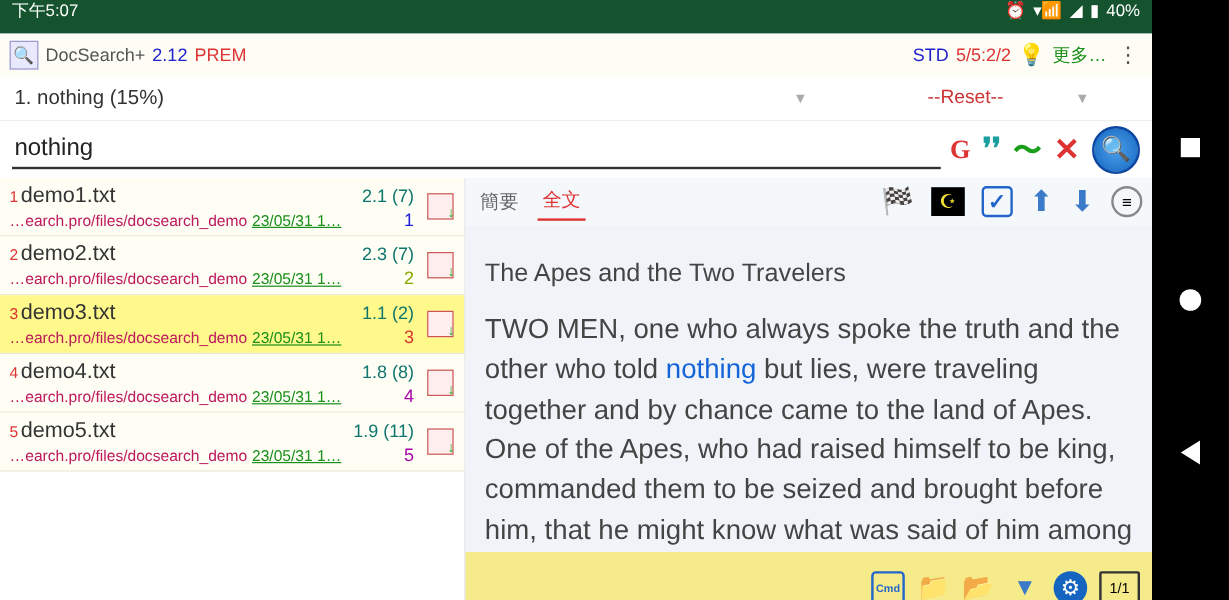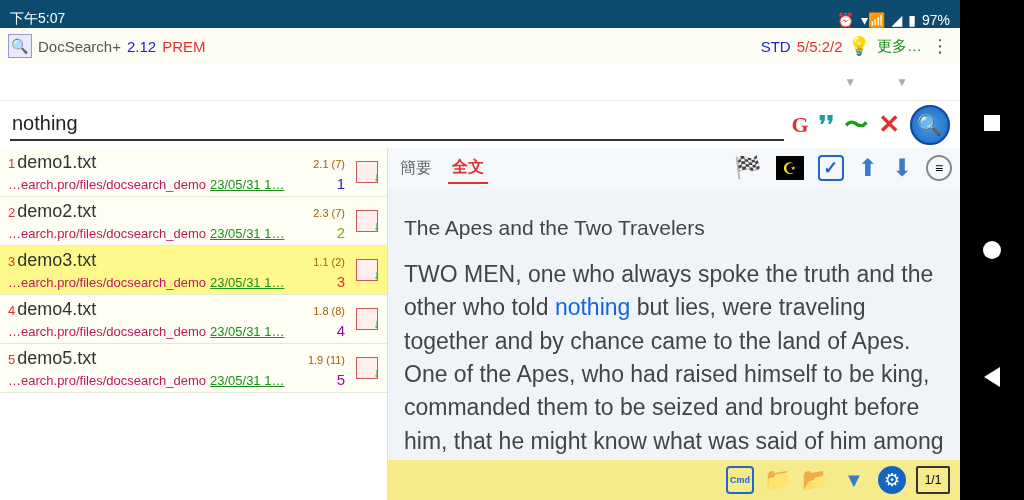--- a/index.html
+++ b/index.html
@@ -1,18 +1,18 @@
 <!DOCTYPE html>
 <html><head>
 <meta charset="utf-8">
 <style>
 * { margin: 0; padding: 0; box-sizing: border-box; font-family: Arial, sans-serif; }
 body { width: 1024px; height: 500px; background: #000; overflow: hidden; }
 .screen { width: 960px; height: 500px; background: #fff; display: flex; flex-direction: column; }
-.status-bar { height: 28px; background: #0c4a6e; color: #fff; display: flex; align-items: flex-end; padding: 0 10px; font-size: 14px; }
+.status-bar { height: 28px; background: #14532d; color: #fff; display: flex; align-items: flex-start; padding: 0 10px; font-size: 14px; }
 .status-left { flex: 1; }
 .status-right { display: flex; align-items: center; gap: 6px; }
 .app-header { height: 36px; background: #fdfdf5; display: flex; align-items: center; padding: 0 8px; gap: 6px; }
 .app-icon { width: 24px; height: 24px; background: #e8e8ff; border: 1px solid #99c; display: flex; align-items: center; justify-content: center; font-size: 14px; }
 .app-name { color: #555; font-size: 15px; }
 .ver { color: #22c; font-size: 15px; }
 .prem { color: #d33; font-size: 15px; }
 .header-spacer { flex: 1; }
 .std { color: #22c; font-size: 15px; }
 .ratio { color: #d33; font-size: 15px; }
@@ -31,45 +31,45 @@
 .wave-icon { color: #1a9f1a; font-size: 24px; font-weight: bold; }
 .x-icon { color: #d33; font-size: 26px; font-weight: bold; }
 .search-btn { width: 40px; height: 40px; border-radius: 50%; background: radial-gradient(circle, #4a9fe8, #1565c0); display: flex; align-items: center; justify-content: center; color: #fff; font-size: 20px; border: 2px solid #0d47a1; }
 .main { flex: 1; display: flex; overflow: hidden; }
 .results { width: 388px; display: flex; flex-direction: column; border-right: 1px solid #ddd; overflow: hidden; }
 .result-item { padding: 4px 8px; border-bottom: 1px solid #e8e8d8; background: #fefef5; position: relative; }
 .result-item.selected { background: #fef98a; }
 .ri-top { display: flex; align-items: baseline; }
 .ri-idx { color: #d33; font-size: 13px; margin-right: 2px; }
 .ri-name { color: #333; font-size: 18px; }
-.ri-score { margin-left: auto; color: #a16207; font-size: 11px; }
+.ri-score { margin-left: auto; color: #0f766e; font-size: 15px; }
 .ri-bot { display: flex; align-items: baseline; font-size: 13px; margin-top: 2px; }
 .ri-path { color: #be185d; }
 .ri-date { color: #1a8f1a; margin-left: 4px; text-decoration: underline; }
 .ri-cnt { margin-left: auto; font-size: 15px; }
 .ri-cnt.c1 { color: #22d; } .ri-cnt.c2 { color: #8a0; } .ri-cnt.c3 { color: #d33; } .ri-cnt.c4 { color: #a0a; } .ri-cnt.c5 { color: #a0a; }
 .ri-action { position: absolute; right: 6px; top: 50%; transform: translateY(-50%); width: 28px; height: 28px; }
 .file-ico { width: 22px; height: 22px; border: 1px solid #c55; background: #fee; display: inline-block; position: relative; }
 .file-ico::after { content: '↓'; position: absolute; right: -2px; bottom: -2px; color: #2a2; font-size: 12px; font-weight: bold; }
 .ri-action { display: flex; align-items: center; justify-content: center; }
 .preview { flex: 1; display: flex; flex-direction: column; background: #f0f4f9; }
 .pv-tabs { height: 40px; display: flex; align-items: center; padding: 0 8px; gap: 12px; background: #f5f8fb; }
 .tab { font-size: 16px; color: #666; padding: 4px 4px; }
-.tab.active { color: #d33; border-bottom: 2px solid #d33; font-weight: bold; }
+.tab.active { color: #d33; border-bottom: 2px solid #d33; }
 .pv-tools { margin-left: auto; display: flex; align-items: center; gap: 14px; }
 .flag { font-size: 22px; }
 .moon { width: 28px; height: 24px; background: #000; color: #ed3; display: flex; align-items: center; justify-content: center; font-size: 16px; }
 .check { width: 26px; height: 26px; border: 2px solid #26c; border-radius: 4px; display: flex; align-items: center; justify-content: center; color: #26c; font-size: 18px; font-weight: bold; }
 .arrow { font-size: 24px; color: #3a7ac8; }
 .doc-ico { width: 26px; height: 26px; border: 2px solid #888; border-radius: 50%; display: flex; align-items: center; justify-content: center; font-size: 14px; }
 .pv-content { flex: 1; padding: 12px 16px; overflow: hidden; background: #f0f4f9; }
 .pv-title { font-size: 21px; color: #444; margin-bottom: 18px; margin-top: 16px; }
 .pv-body { font-size: 23px; color: #444; line-height: 1.45; }
 .highlight { color: #1565d8; }
-.bottom-bar { height: 40px; background: #f5eb8a; display: flex; align-items: center; justify-content: flex-end; padding: 16px 10px; gap: 10px; }
+.bottom-bar { height: 40px; background: #f5eb8a; display: flex; justify-content: flex-end; padding: 16px 10px; gap: 10px; }
 .bb-ico { width: 28px; height: 28px; display: flex; align-items: center; justify-content: center; font-size: 18px; }
 .cmd { border: 2px solid #26c; border-radius: 4px; color: #26c; font-size: 9px; font-weight: bold; }
 .fold { color: #e8a838; font-size: 22px; }
 .funnel { color: #3a7ac8; font-size: 20px; }
 .gear { background: #1565c0; color: #fff; border-radius: 50%; font-size: 18px; }
 .page { border: 2px solid #333; border-radius: 2px; font-size: 12px; width: 34px; }
 .nav-rail { position: absolute; right: 0; top: 0; width: 64px; height: 500px; background: #000; display: flex; flex-direction: column; align-items: center; justify-content: space-around; padding: 60px 0; }
 .nav-btn { width: 22px; height: 22px; color: #fff; display: flex; align-items: center; justify-content: center; font-size: 20px; }
 .sq { width: 16px; height: 16px; background: #fff; }
 .circ { width: 18px; height: 18px; border-radius: 50%; background: #fff; }
@@ -79,40 +79,44 @@
 <body>
 
 <div class="screen">
   <div class="status-bar">
     <div class="status-left">下午5:07</div>
     <div class="status-right">
       <span>⏰</span>
       <span>▾📶</span>
       <span>◢</span>
       <span>▮</span>
-      <span>97%</span>
+      <span>40%</span>
     </div>
   </div>
 
   <div class="app-header">
     <div class="app-icon">🔍</div>
     <span class="app-name">DocSearch+</span>
     <span class="ver">2.12</span>
     <span class="prem">PREM</span>
     <div class="header-spacer"></div>
     <span class="std">STD</span>
     <span class="ratio">5/5:2/2</span>
     <span class="bulb">💡</span>
     <span class="more">更多…</span>
     <div class="menu-dots">⋮</div>
   </div>
 
   <div class="filter-row">
     <div class="filter-dd">
+      <span>1. nothing (15%)</span>
       <span class="dd-arrow">▼</span>
+    </div>
+    <div class="reset">
+      <span>--Reset--</span>
     </div>
     <span class="dd-arrow">▼</span>
   </div>
 
   <div class="search-row">
     <input class="search-input" value="nothing" style="">
     <div class="sr-icons">
       <span class="g-icon">G</span>
       <span class="quote-icon">❜❜</span>
       <span class="wave-icon">〜</span>

